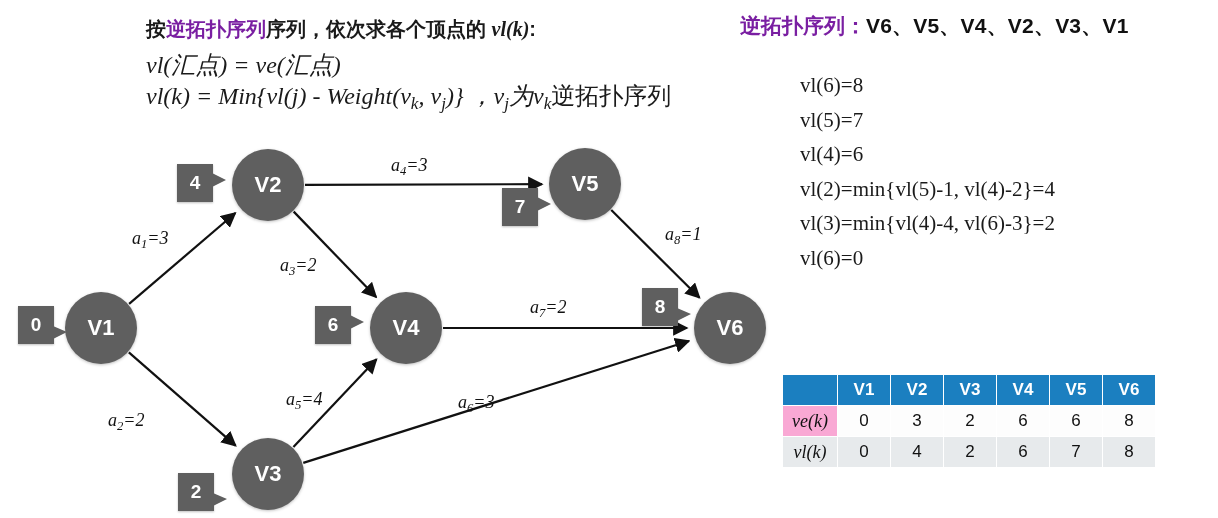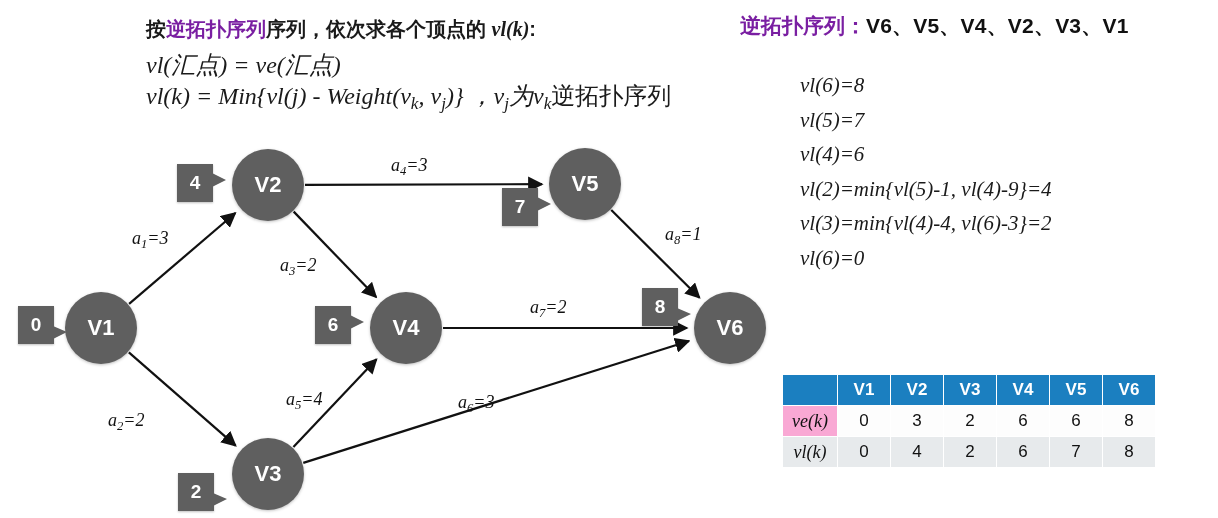--- a/index.html
+++ b/index.html
@@ -25,21 +25,21 @@
   .sub{font-size:0.72em;vertical-align:-0.28em;font-style:italic;}
 
   
   #right-heading{left:740px;top:12px;white-space:nowrap;font-size:21px;font-weight:700;}
   #right-heading .purple{color:#7a1fa2;}
   #right-heading .seq{color:#111;letter-spacing:0.2px;}
 
   
   #vl-list{left:800px;top:68px;}
   .vl-row{
-    font-family:"Liberation Serif",serif;font-style:italic;
+    font-family:"Liberation Serif",serif;
     font-size:21px;line-height:34.5px;white-space:nowrap;color:#1a1a1a;
   }
 
   
   #ve-vl-table{left:782px;top:374px;border-collapse:collapse;}
   #ve-vl-table td, #ve-vl-table th{
     width:52px;height:30px;text-align:center;vertical-align:middle;
     font-size:17px;padding:0;border:1px solid #ffffff;
   }
   #ve-vl-table thead th{background:#1b7fc0;color:#ffffff;font-weight:700;font-size:17px;}
@@ -105,21 +105,21 @@
 </div>
 
 <div class="abs" id="right-heading">
   <span class="purple">逆拓扑序列：</span><span class="seq">V6、V5、V4、V2、V3、V1</span>
 </div>
 
 <div class="abs" id="vl-list">
   <div class="vl-row">vl(6)=8</div>
   <div class="vl-row">vl(5)=7</div>
   <div class="vl-row">vl(4)=6</div>
-  <div class="vl-row">vl(2)=min{vl(5)-1, vl(4)-9}=4</div>
+  <div class="vl-row">vl(2)=min{vl(5)-1, vl(4)-2}=4</div>
   <div class="vl-row">vl(3)=min{vl(4)-4, vl(6)-3}=2</div>
   <div class="vl-row">vl(6)=0</div>
 </div>
 
 <table class="abs" id="ve-vl-table">
   <thead>
     <tr>
       <th class="corner"></th>
       <th>V1</th>
       <th>V2</th>

